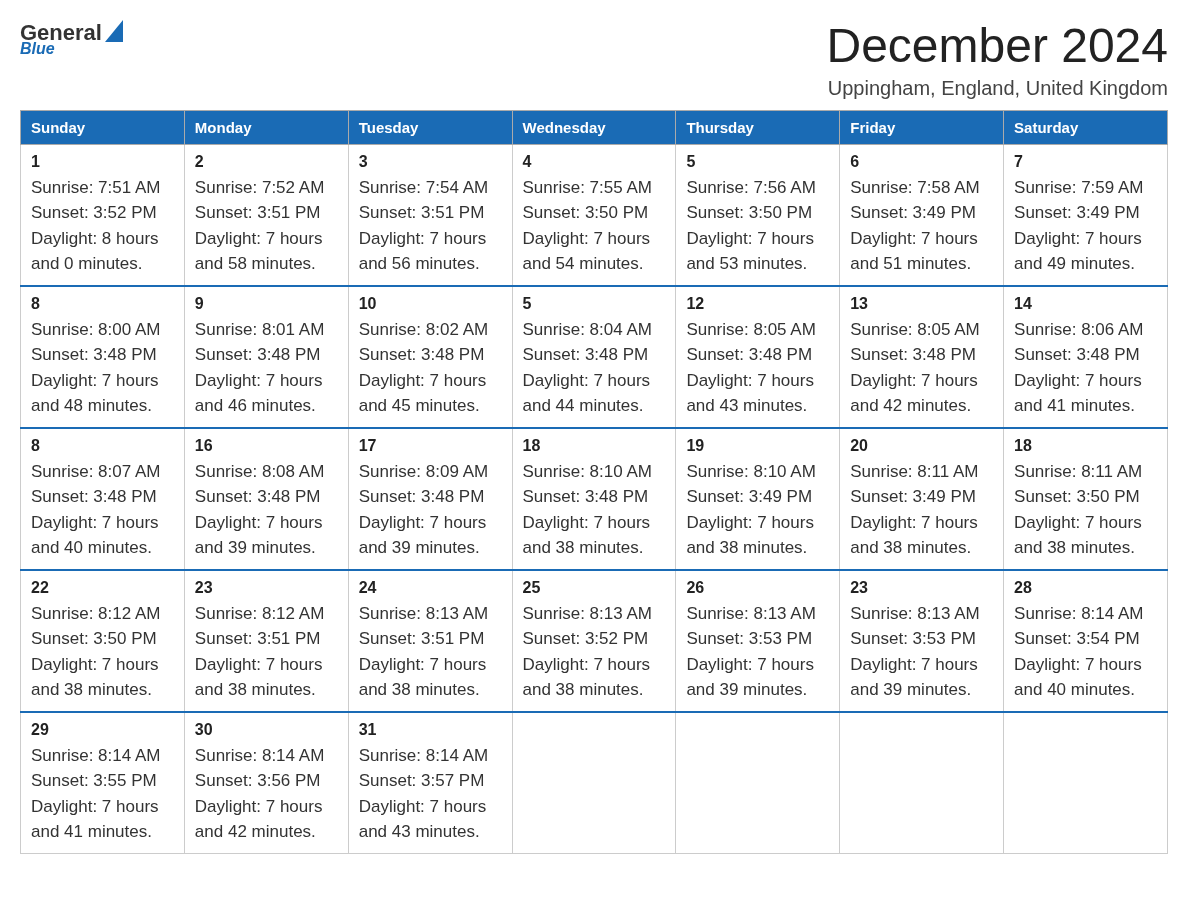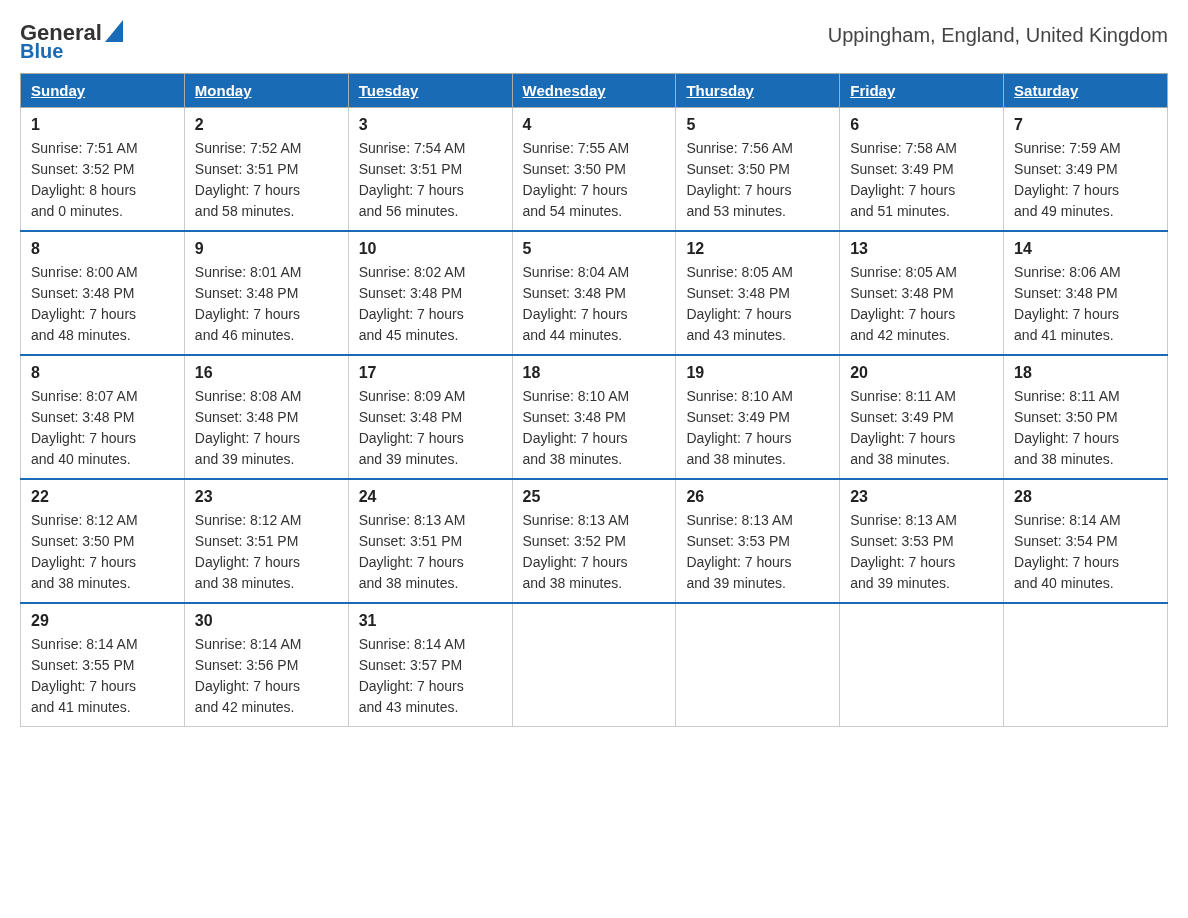--- a/index.html
+++ b/index.html
@@ -20,23 +20,24 @@
       display: flex;
       align-items: center;
       gap: 4px;
     }
     .logo-text-general {
       font-size: 22px;
       font-weight: bold;
       color: #333;
     }
     .logo-text-blue {
-      font-size: 20px;
+      font-size: 16px;
       font-weight: bold;
       color: #1a6bb5;
+      font-style: italic;
     }
     .title-section {
       text-align: right;
     }
     .month-title {
       font-size: 48px;
       font-weight: normal;
       color: #222;
       line-height: 1.1;
     }
@@ -51,39 +52,38 @@
       border-collapse: collapse;
       margin-top: 8px;
     }
     .calendar-table th {
       background-color: #1a6bb5;
       color: #fff;
       padding: 8px 10px;
       text-align: left;
       font-size: 15px;
       border: 1px solid #aaa;
-      text-decoration: underline;
     }
     .calendar-table td {
       vertical-align: top;
       padding: 8px 10px;
       border: 1px solid #ccc;
       width: 14.28%;
       font-size: 13px;
       color: #333;
       min-height: 90px;
     }
     .day-number {
       font-size: 16px;
       font-weight: bold;
       margin-bottom: 4px;
       color: #222;
     }
     .day-info {
-      font-size: 14px;
+      font-size: 17px;
       line-height: 1.5;
       color: #333;
     }
     .empty-cell {
       background: #fff;
     }
     .row-divider td {
       border-top: 2px solid #1a6bb5;
     }
   </style>
@@ -98,20 +98,21 @@
         <div style="display:inline-block; margin-left:3px;">
           <svg width="18" height="22" viewBox="0 0 18 22">
             <polygon points="0,22 18,0 18,22" fill="#1a6bb5"></polygon>
           </svg>
         </div>
       </div>
       <span class="logo-text-blue" style="margin-top:-6px;">Blue</span>
     </div>
   </div>
   <div class="title-section">
+    <div class="month-title">December 2024</div>
     <div class="location-title">Uppingham, England, United Kingdom</div>
   </div>
 </div>
 
 <table class="calendar-table">
   <thead>
     <tr>
     <th>Sunday</th>
         <th>Monday</th>
         <th>Tuesday</th>

